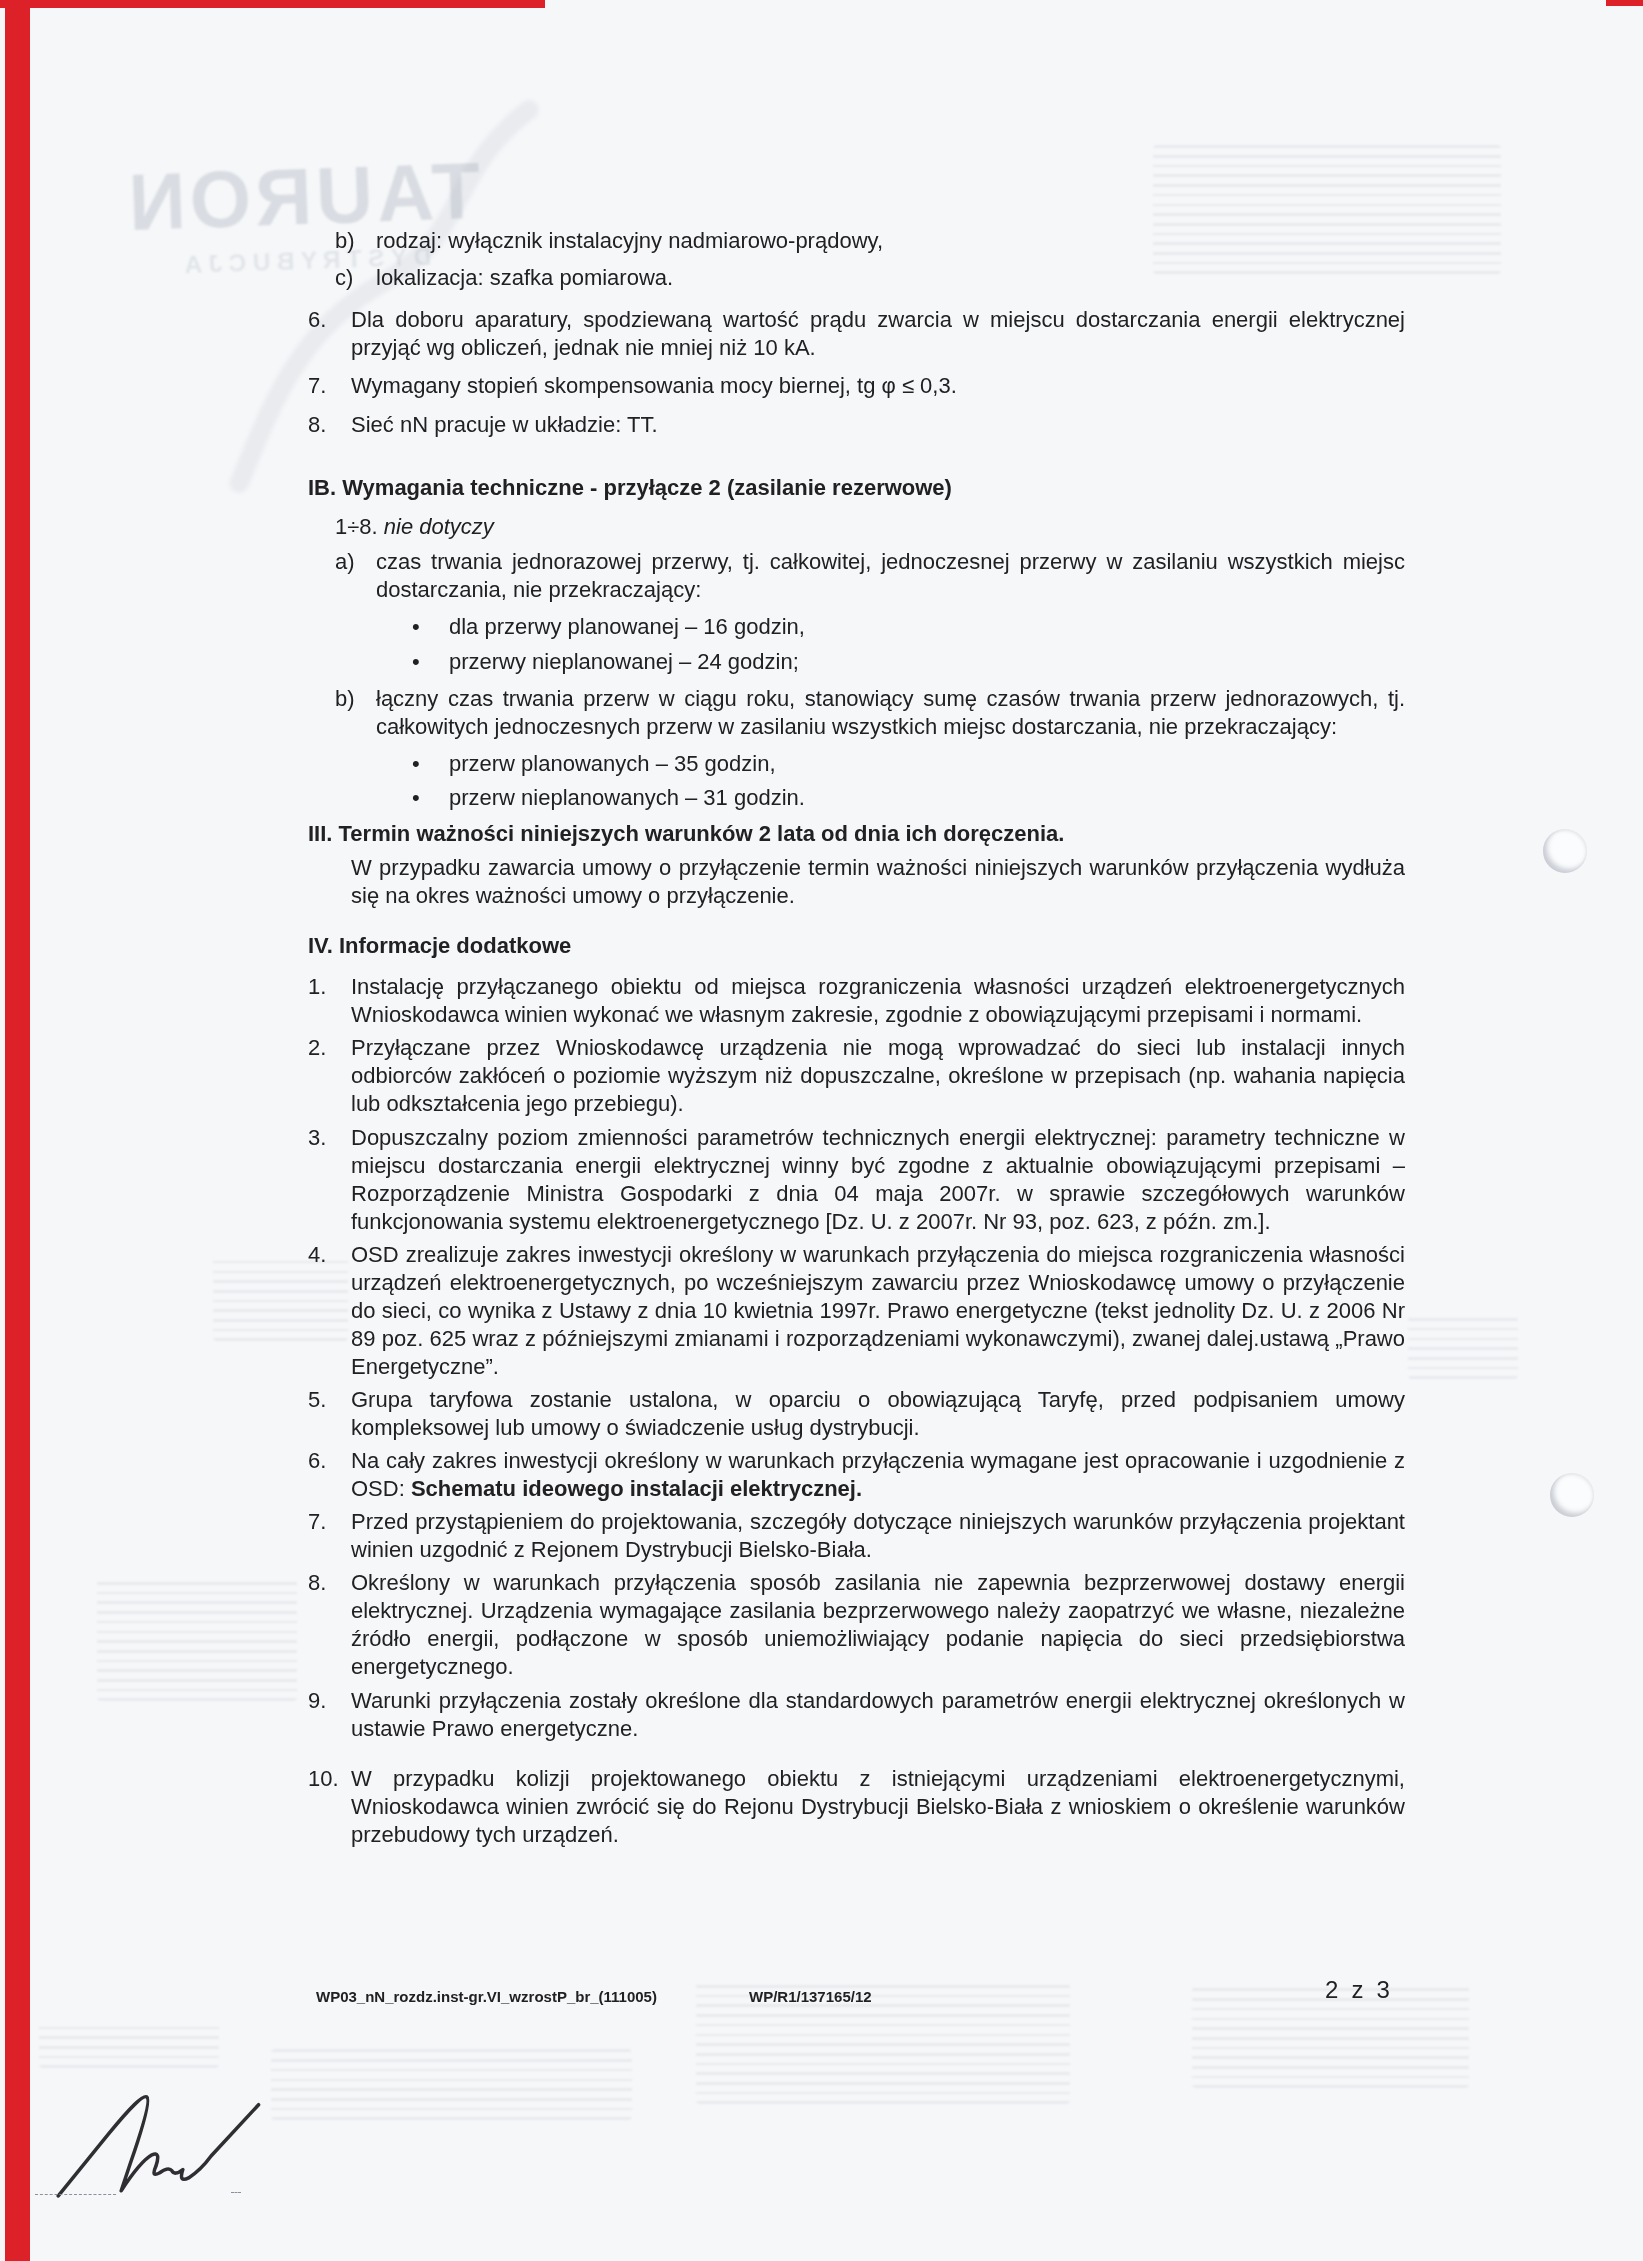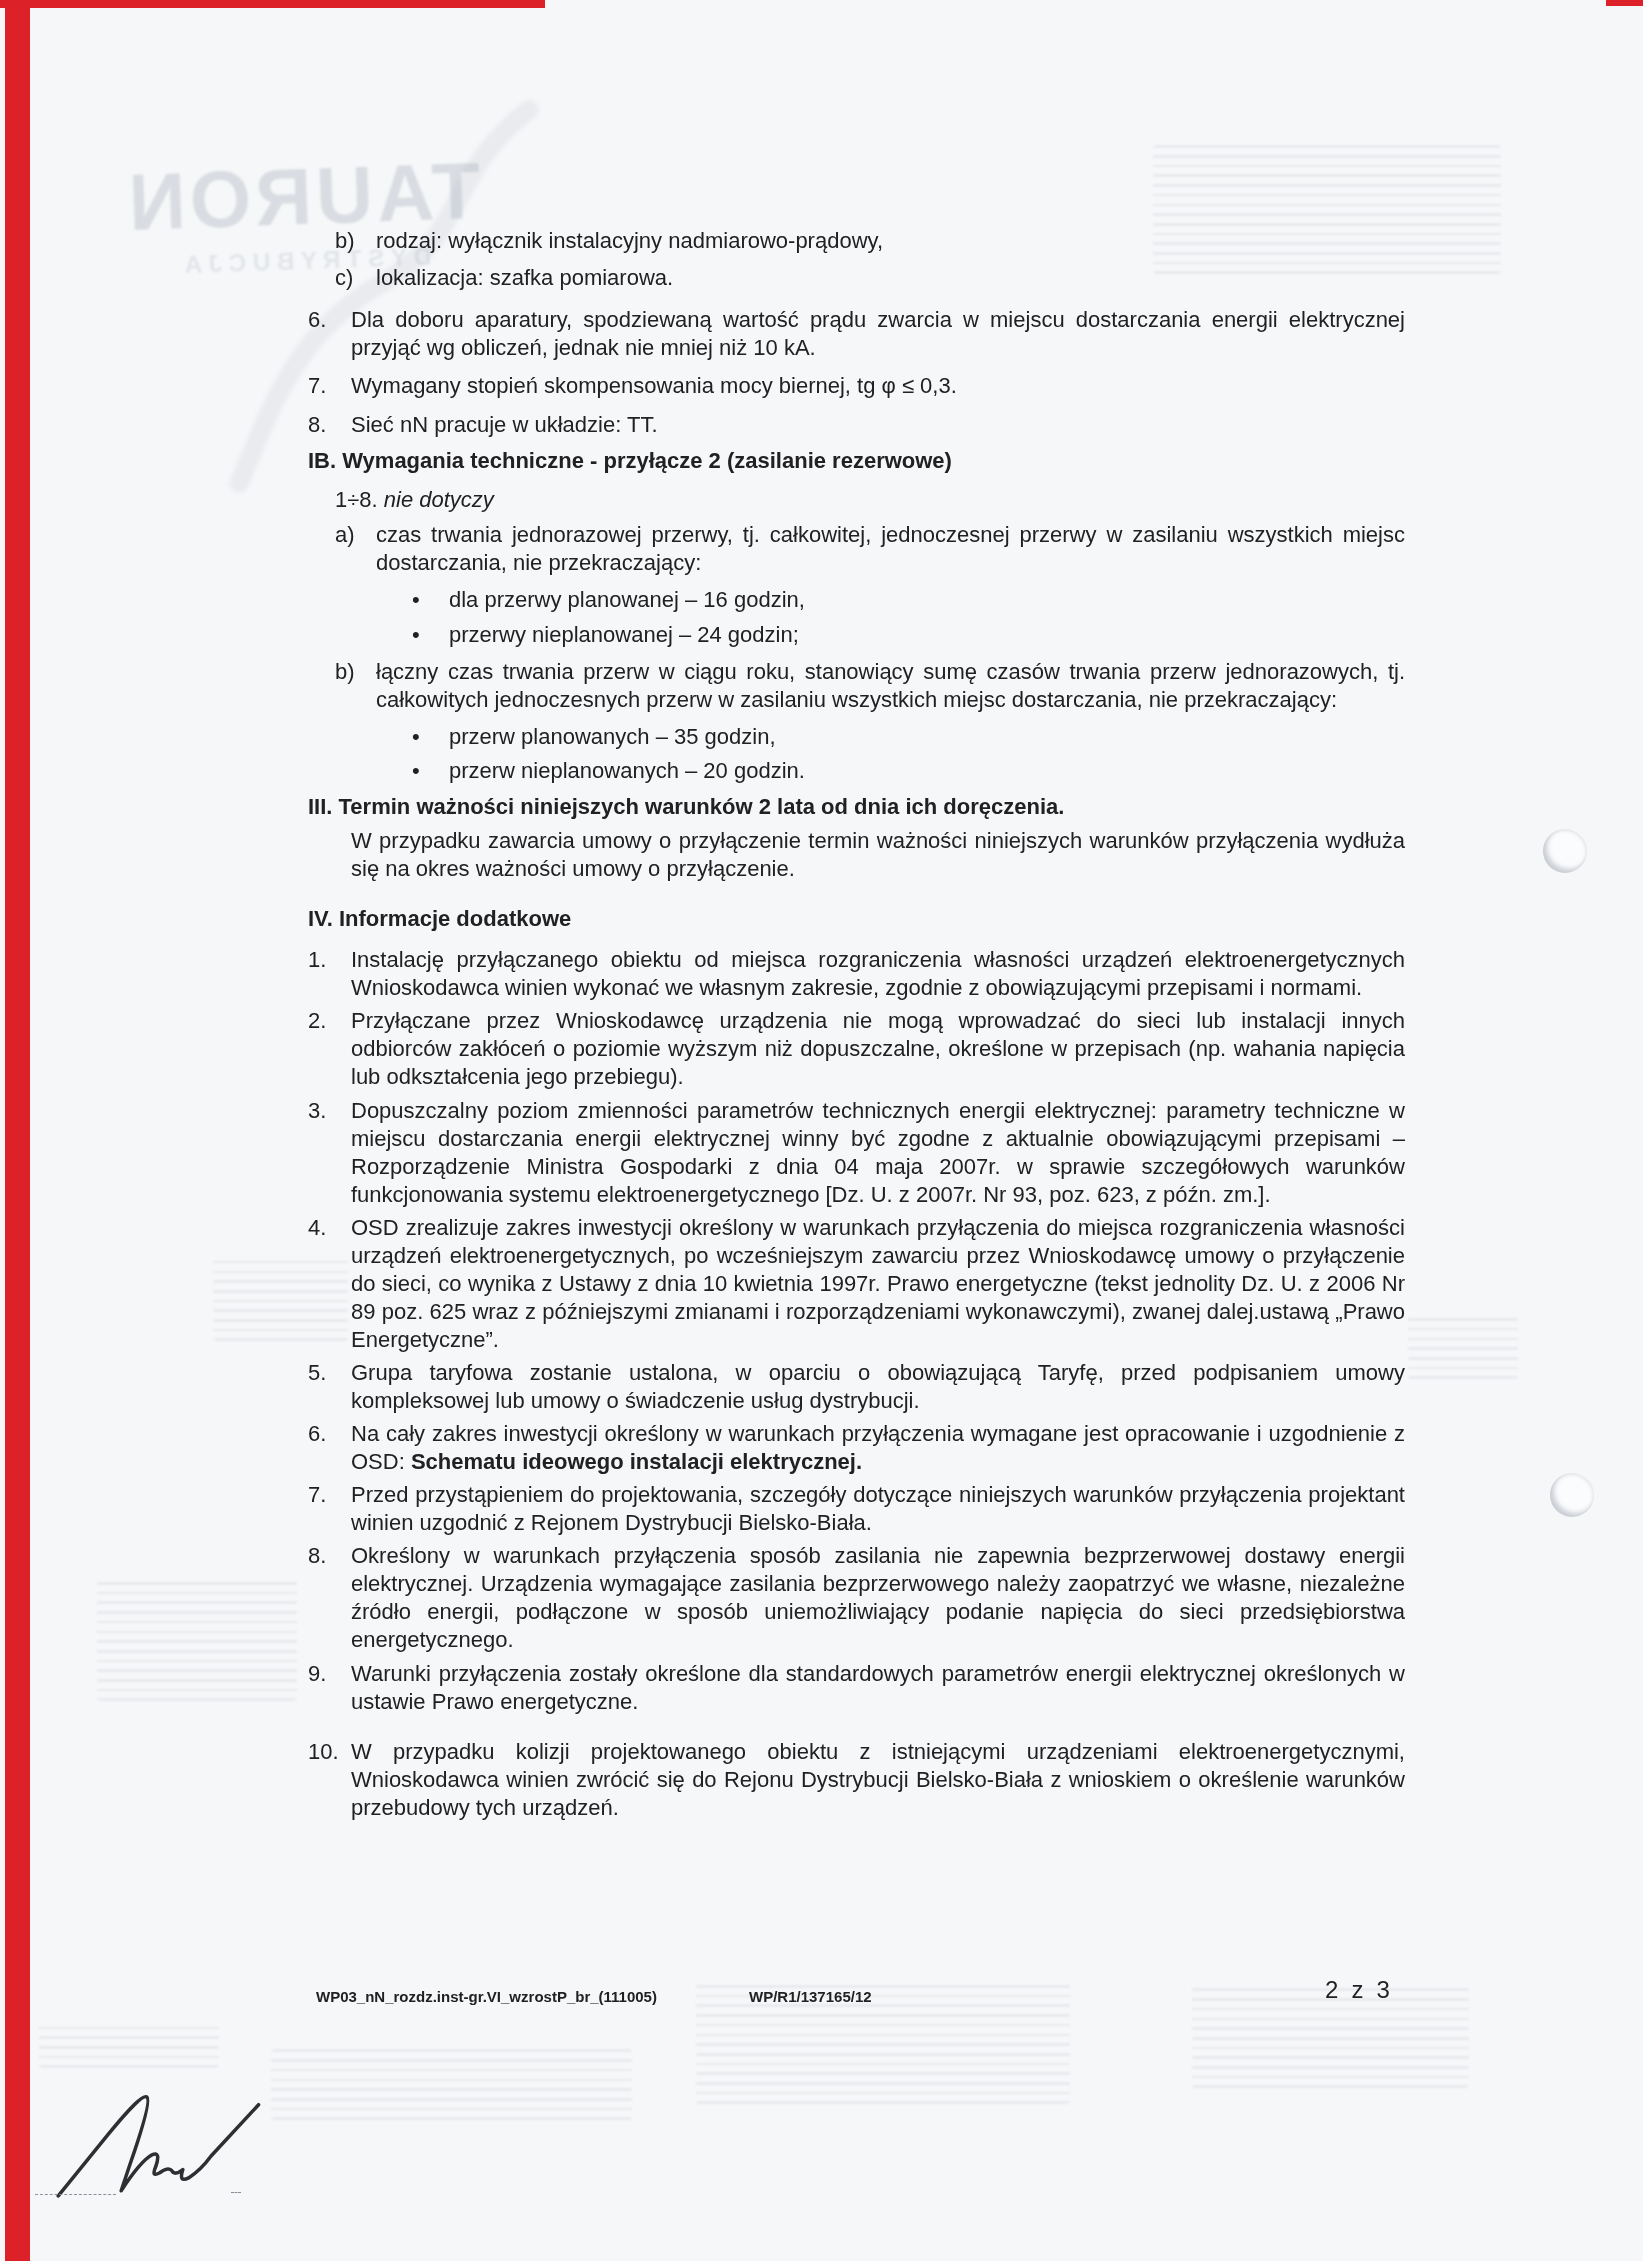--- a/index.html
+++ b/index.html
@@ -112,21 +112,21 @@
     </div>
     <div class="row" style="margin-top:10.3px;">
       <span class="mk">7.</span>
       <span class="tx">Wymagany stopień skompensowania mocy biernej, tg φ ≤ 0,3.</span>
     </div>
     <div class="row" style="margin-top:10.3px;">
       <span class="mk">8.</span>
       <span class="tx">Sieć nN pracuje w układzie: TT.</span>
     </div>
 
-    <div class="h" style="margin-top:8px;">IB. Wymagania techniczne - przyłącze 2 (zasilanie rezerwowe)</div>
+    <div class="h" style="margin-top:35px;">IB. Wymagania techniczne - przyłącze 2 (zasilanie rezerwowe)</div>
 
     <div class="note" style="margin-top:11px;">
       <span>1÷8. </span><span class="it">nie dotyczy</span>
     </div>
 
 
     <div class="row sub" style="margin-top:7.7px;">
       <span class="mk">a)</span>
       <span class="tx">czas trwania jednorazowej przerwy, tj. całkowitej, jednoczesnej przerwy w zasilaniu wszystkich miejsc dostarczania, nie przekraczający:</span>
     </div>
@@ -141,21 +141,21 @@
     <div class="row sub" style="margin-top:9px;">
       <span class="mk">b)</span>
       <span class="tx">łączny czas trwania przerw w ciągu roku, stanowiący sumę czasów trwania przerw jednorazowych, tj. całkowitych jednoczesnych przerw w zasilaniu wszystkich miejsc dostarczania, nie przekraczający:</span>
     </div>
     <div class="row bul" style="margin-top:9px;">
       <span class="mk">•</span>
       <span class="tx">przerw planowanych – 35 godzin,</span>
     </div>
     <div class="row bul" style="margin-top:6.4px;">
       <span class="mk">•</span>
-      <span class="tx">przerw nieplanowanych – 20 godzin.</span>
+      <span class="tx">przerw nieplanowanych – 31 godzin.</span>
     </div>
 
     <div class="h" style="margin-top:7.7px;">III. Termin ważności niniejszych warunków 2 lata od dnia ich doręczenia.</div>
     <div class="row" style="margin-top:6.4px;">
       <span class="mk"></span>
       <span class="tx">W przypadku zawarcia umowy o przyłączenie termin ważności niniejszych warunków przyłączenia wydłuża się na okres ważności umowy o przyłączenie.</span>
     </div>
 
     <div class="h" style="margin-top:22px;">IV. Informacje dodatkowe</div>
 

